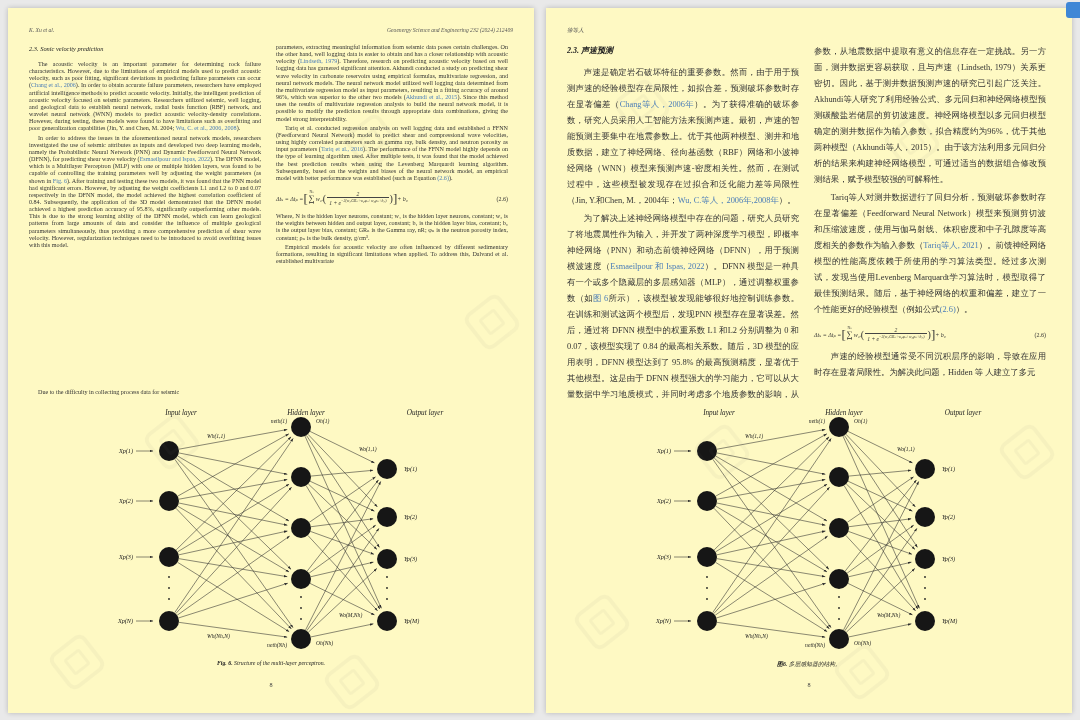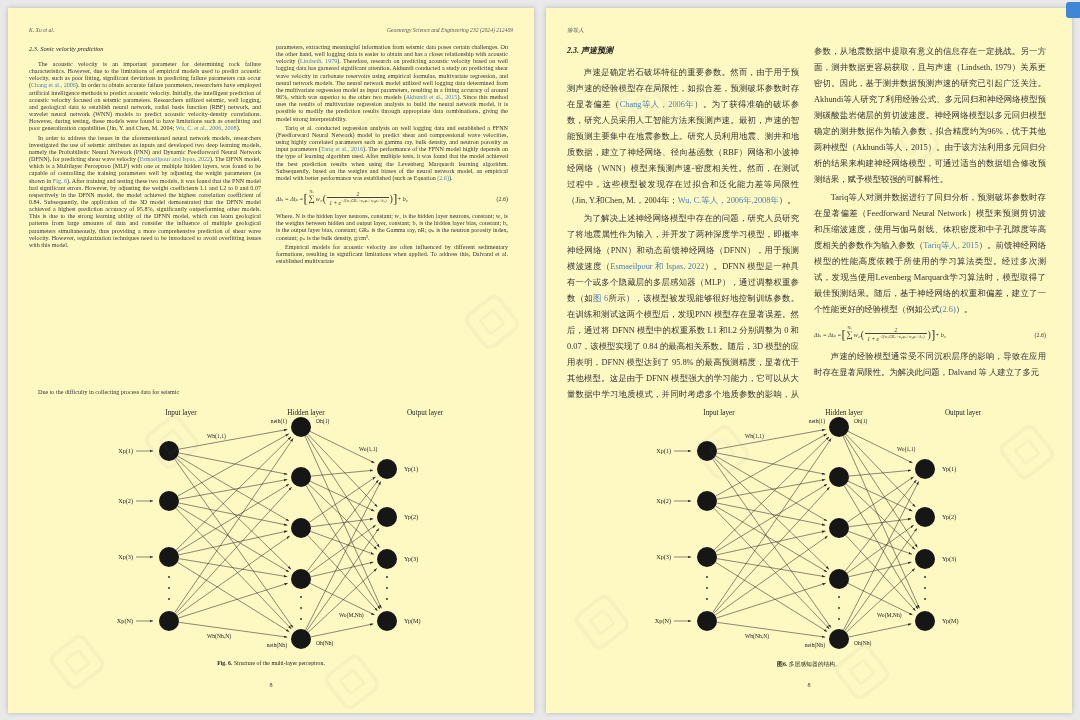--- a/index.html
+++ b/index.html
@@ -32,21 +32,21 @@
   .zh .equation-row{font-size:6px;}
   .eq-bracket{font-size:13px;font-weight:100;font-style:normal;line-height:12px;}
   .eq-paren{font-size:10px;font-style:normal;line-height:10px;}
   .eq-sum{display:inline-flex;flex-direction:column;align-items:center;margin:0 1px;font-size:3.8px;line-height:3.8px;font-style:normal;}
   .eq-sigma{font-size:8.5px;line-height:7.5px;}
   .eq-frac{display:inline-flex;flex-direction:column;align-items:center;margin:0 1px;font-size:5.6px;line-height:6px;}
   .eq-frac .den{border-top:.5px solid #444;padding:0 2px;}
   .eq-frac sup{font-size:3.8px;font-style:italic;}
   .eq-number{margin-left:auto;font-style:normal;}
   
-  .figure-block{margin-top:5px;position:relative;}
+  .figure-block{margin-top:5px;position:relative;font-style:italic;}
   .figure-svg{display:block;width:484px;height:252px;}
   .figure-caption{text-align:center;font-size:5.8px;margin-top:3px;color:#222;}
   .figure-caption b{font-weight:bold;}
   .page-number{position:absolute;bottom:25px;left:0;right:0;text-align:center;font-size:6.2px;color:#444;}
   
   .wm{position:absolute;width:36px;height:36px;border:4px solid #777;border-radius:9px;
       opacity:.05;transform:rotate(-38deg);pointer-events:none;}
   .wm::after{content:"";position:absolute;left:8px;top:8px;width:14px;height:14px;border:3px solid #777;border-radius:3px;}
   .corner-badge{position:absolute;right:-4px;top:2px;width:18px;height:16px;background:#3f87d6;border-radius:3px;}
 </style>
@@ -193,47 +193,47 @@
 
 <div class="page page-right zh">
   <div class="page-inner">
     <div class="running-head">
       <span>徐等人</span>
       <span></span>
     </div>
     <div class="cols">
       <div class="col">
         <div class="section-heading">2.3. 声速预测</div>
-        <p class="body indent"><span>声速是确定岩石破坏特征的重要参数。然而，由于用于预测声速的经验模型存在局限性，如拟合差，预测破坏参数时存在显著偏差（</span><span class="cite">Chang等人，2006年</span><span>）。为了获得准确的破坏参数，研究人员采用人工智能方法来预测声速。最初，声速的智能预测主要集中在地震参数上。研究人员利用地震、测井和地质数据，建立了神经网络、径向基函数（RBF）网络和小波神经网络（WNN）模型来预测声速-密度相关性。然而，在测试过程中，这些模型被发现存在过拟合和泛化能力差等局限性（Jin, Y.和Chen, M.，2004年；</span><span class="cite">Wu, C.等人，2006年,2008年</span><span>）。</span></p>
+        <p class="body indent"><span>声速是确定岩石破坏特征的重要参数。然而，由于用于预测声速的经验模型存在局限性，如拟合差，预测破坏参数时存在显著偏差（</span><span class="cite">Chang等人，2006年</span><span>）。为了获得准确的破坏参数，研究人员采用人工智能方法来预测声速。最初，声速的智能预测主要集中在地震参数上。优于其他两种模型、测井和地质数据，建立了神经网络、径向基函数（RBF）网络和小波神经网络（WNN）模型来预测声速-密度相关性。然而，在测试过程中，这些模型被发现存在过拟合和泛化能力差等局限性（Jin, Y.和Chen, M.，2004年；</span><span class="cite">Wu, C.等人，2006年,2008年</span><span>）。</span></p>
         <p class="body indent"><span>为了解决上述神经网络模型中存在的问题，研究人员研究了将地震属性作为输入，并开发了两种深度学习模型，即概率神经网络（PNN）和动态前馈神经网络（DFNN），用于预测横波速度（</span><span class="cite">Esmaeilpour 和 Ispas, 2022</span><span>）。DFNN 模型是一种具有一个或多个隐藏层的多层感知器（MLP），通过调整权重参数（如</span><span class="cite">图 6</span><span>所示），该模型被发现能够很好地控制训练参数。在训练和测试这两个模型后，发现PNN 模型存在显著误差。然后，通过将 DFNN 模型中的权重系数 L1 和L2 分别调整为 0 和0.07，该模型实现了 0.84 的最高相关系数。随后，3D 模型的应用表明，DFNN 模型达到了 95.8% 的最高预测精度，显著优于其他模型。这是由于 DFNN 模型强大的学习能力，它可以从大量数据中学习地质模式，并同时考虑多个地质参数的影响，从而提供更全面的横波速度预测。然而，需要引入正则化技术来避免该模型的过拟合问题。</span></p>
         <p class="body indent anchor-bottom"><span>是隐藏层和输出层之间的权重</span></p>
       </div>
       <div class="col">
         <p class="body"><span>参数，从地震数据中提取有意义的信息存在一定挑战。另一方面，测井数据更容易获取，且与声速（Lindseth, 1979）关系更密切。因此，基于测井数据预测声速的研究已引起广泛关注。Akhundi等人研究了利用经验公式、多元回归和神经网络模型预测碳酸盐岩储层的剪切波速度。神经网络模型以多元回归模型确定的测井数据作为输入参数，拟合精度约为96%，优于其他两种模型（Akhundi等人，2015）。由于该方法利用多元回归分析的结果来构建神经网络模型，可通过适当的数据组合修改预测结果，赋予模型较强的可解释性。</span></p>
-        <p class="body indent"><span>Tariq等人对测井数据进行了回归分析，预测破坏参数时存在显著偏差（Feedforward Neural Network）模型来预测剪切波和压缩波速度，使用与伽马射线、体积密度和中子孔隙度等高度相关的参数作为输入参数（</span><span class="cite">Tariq等人, 2015</span><span>）。前馈神经网络模型的性能高度依赖于所使用的学习算法类型。经过多次测试，发现当使用Levenberg Marquardt学习算法时，模型取得了最佳预测结果。随后，基于神经网络的权重和偏差，建立了一个性能更好的经验模型（例如公式</span><span class="cite">(2.6)</span><span>）。</span></p>
+        <p class="body indent"><span>Tariq等人对测井数据进行了回归分析，预测破坏参数时存在显著偏差（Feedforward Neural Network）模型来预测剪切波和压缩波速度，使用与伽马射线、体积密度和中子孔隙度等高度相关的参数作为输入参数（</span><span class="cite">Tariq等人, 2021</span><span>）。前馈神经网络模型的性能高度依赖于所使用的学习算法类型。经过多次测试，发现当使用Levenberg Marquardt学习算法时，模型取得了最佳预测结果。随后，基于神经网络的权重和偏差，建立了一个性能更好的经验模型（例如公式</span><span class="cite">(2.6)</span><span>）。</span></p>
         <div class="equation-row">
           <span>Δtₛ = Δtₚ =</span>
           <span class="eq-bracket">[</span>
           <span class="eq-sum">
               <span>Nₕ</span>
               <span class="eq-sigma">∑</span>
               <span>i=1</span>
             </span>
           <span>w₂ᵢ</span>
           <span class="eq-paren">(</span>
           <span class="eq-frac">
               <span class="num">2</span>
               <span class="den"><span>1 + e</span><sup>−2(w₁ᵢGRₙ+w₂ᵢφₙ+w₃ᵢρₙ+b₁ᵢ)</sup></span>
             </span>
           <span class="eq-paren">)</span>
           <span class="eq-bracket">]</span>
           <span>+ b₀</span>
           <span class="eq-number">(2.6)</span>
         </div>
-        <p class="body indent"><span>声速的经验模型通常受不同沉积层序的影响，导致在应用时存在显著局限性。为解决此问题，Dalvand 等 人建立了多元</span></p>
+        <p class="body indent"><span>声速的经验模型通常受不同沉积层序的影响，导致在应用时存在显著局限性。为解决此问题，Hidden 等 人建立了多元</span></p>
       </div>
     </div>
     <div class="figure-block">
       <svg class="figure-svg mlp-figure" viewBox="0 0 484 252">
           <defs>
             <marker id="arr1" markerWidth="8" markerHeight="8" refX="6" refY="2.2" orient="auto">
               <path d="M0,0 L6.5,2.2 L0,4.4 z" fill="#2b2b2b"></path>
             </marker>
           </defs>
           <line x1="149.83869910099907" y1="44.21114561800017" x2="258.2258212586013" y2="24.504396134799766" stroke="#2b2b2b" stroke-width="0.55" marker-end="url(#arr1)"></line>

